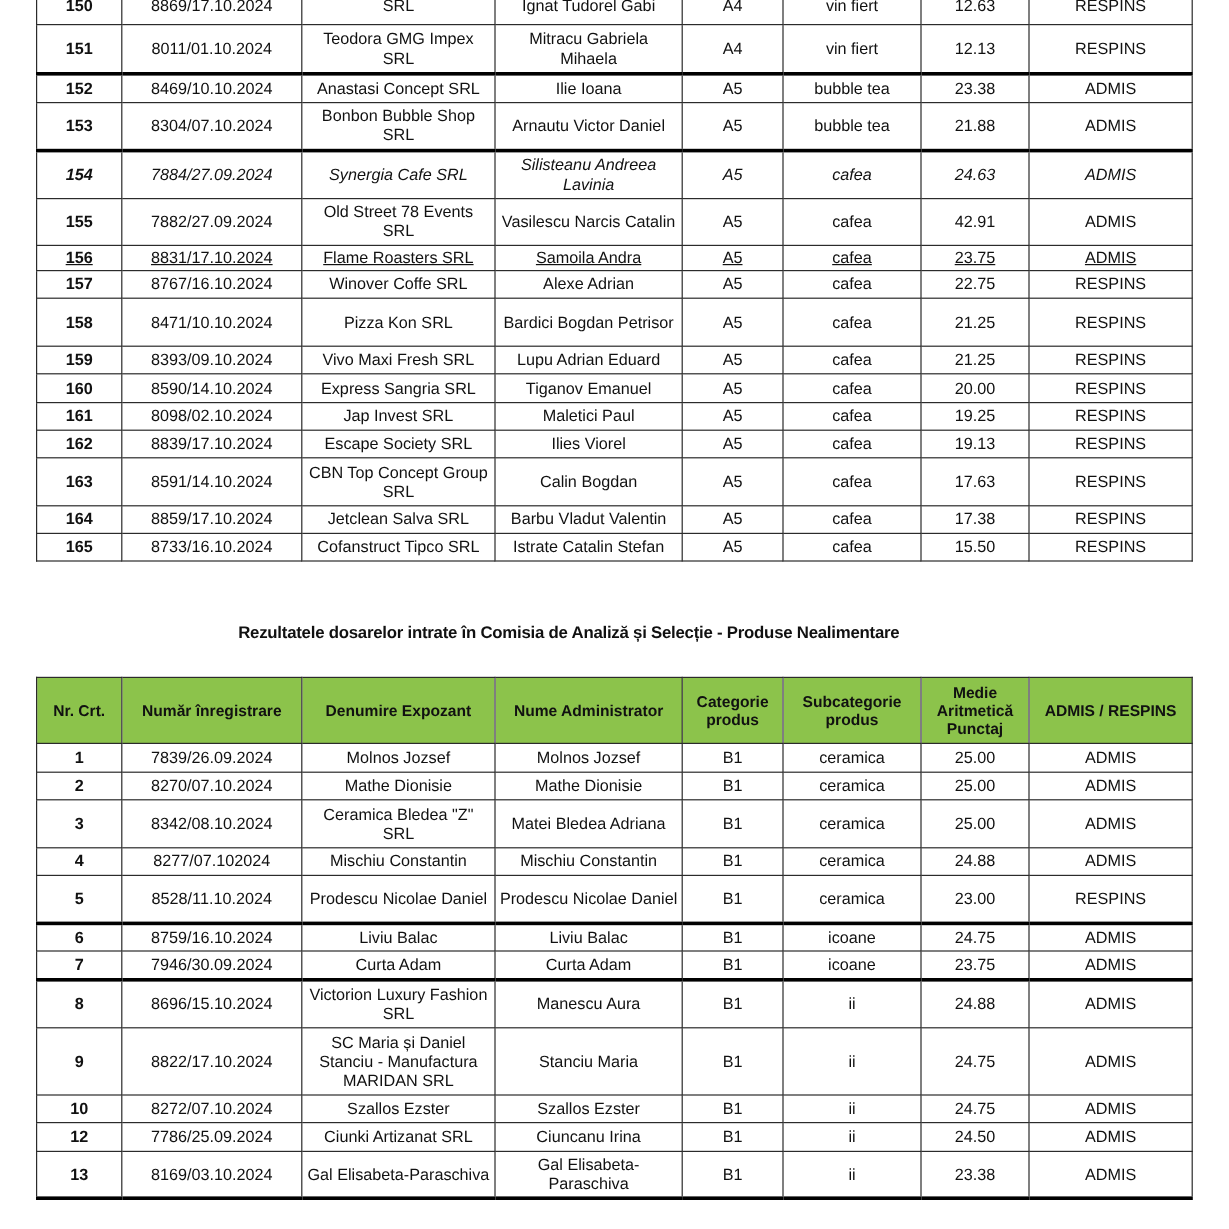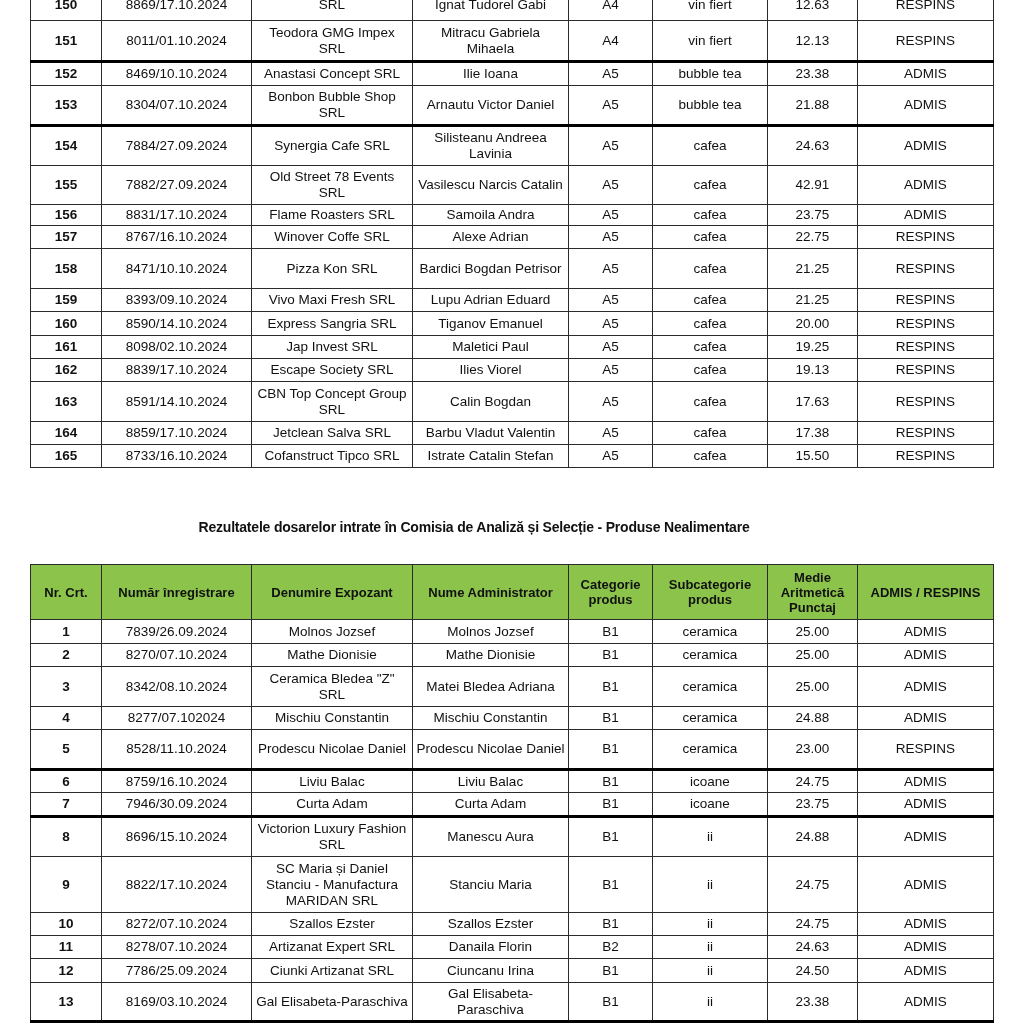--- a/index.html
+++ b/index.html
@@ -65,41 +65,41 @@
       <tr style="height: 40px;">
         <td class="nr">153</td>
         <td>8304/07.10.2024</td>
         <td>Bonbon Bubble Shop SRL</td>
         <td>Arnautu Victor Daniel</td>
         <td>A5</td>
         <td>bubble tea</td>
         <td>21.88</td>
         <td>ADMIS</td>
       </tr>
-      <tr class="group-start" style="height: 40px;">
+      <tr class="group-start" style="height: 40px; font-style: italic;">
         <td class="nr">154</td>
         <td>7884/27.09.2024</td>
         <td>Synergia Cafe SRL</td>
         <td>Silisteanu Andreea Lavinia</td>
         <td>A5</td>
         <td>cafea</td>
         <td>24.63</td>
         <td>ADMIS</td>
       </tr>
       <tr style="height: 39px;">
         <td class="nr">155</td>
         <td>7882/27.09.2024</td>
         <td>Old Street 78 Events SRL</td>
         <td>Vasilescu Narcis Catalin</td>
         <td>A5</td>
         <td>cafea</td>
         <td>42.91</td>
         <td>ADMIS</td>
       </tr>
-      <tr style="height: 21px;">
+      <tr style="height: 21px; text-decoration: underline;">
         <td class="nr">156</td>
         <td>8831/17.10.2024</td>
         <td>Flame Roasters SRL</td>
         <td>Samoila Andra</td>
         <td>A5</td>
         <td>cafea</td>
         <td>23.75</td>
         <td>ADMIS</td>
       </tr>
       <tr style="height: 23px;">
@@ -314,30 +314,20 @@
       <tr style="height: 23px;">
         <td class="nr">10</td>
         <td>8272/07.10.2024</td>
         <td>Szallos Ezster</td>
         <td>Szallos Ezster</td>
         <td>B1</td>
         <td>ii</td>
         <td>24.75</td>
         <td>ADMIS</td>
       </tr>
-      <tr style="height: 23px;">
-        <td class="nr">11</td>
-        <td>8278/07.10.2024</td>
-        <td>Artizanat Expert SRL</td>
-        <td>Danaila Florin</td>
-        <td>B2</td>
-        <td>ii</td>
-        <td>24.63</td>
-        <td>ADMIS</td>
-      </tr>
       <tr style="height: 24px; margin-left: 20px;">
         <td class="nr">12</td>
         <td>7786/25.09.2024</td>
         <td>Ciunki Artizanat SRL</td>
         <td>Ciuncanu Irina</td>
         <td>B1</td>
         <td>ii</td>
         <td>24.50</td>
         <td>ADMIS</td>
       </tr>

